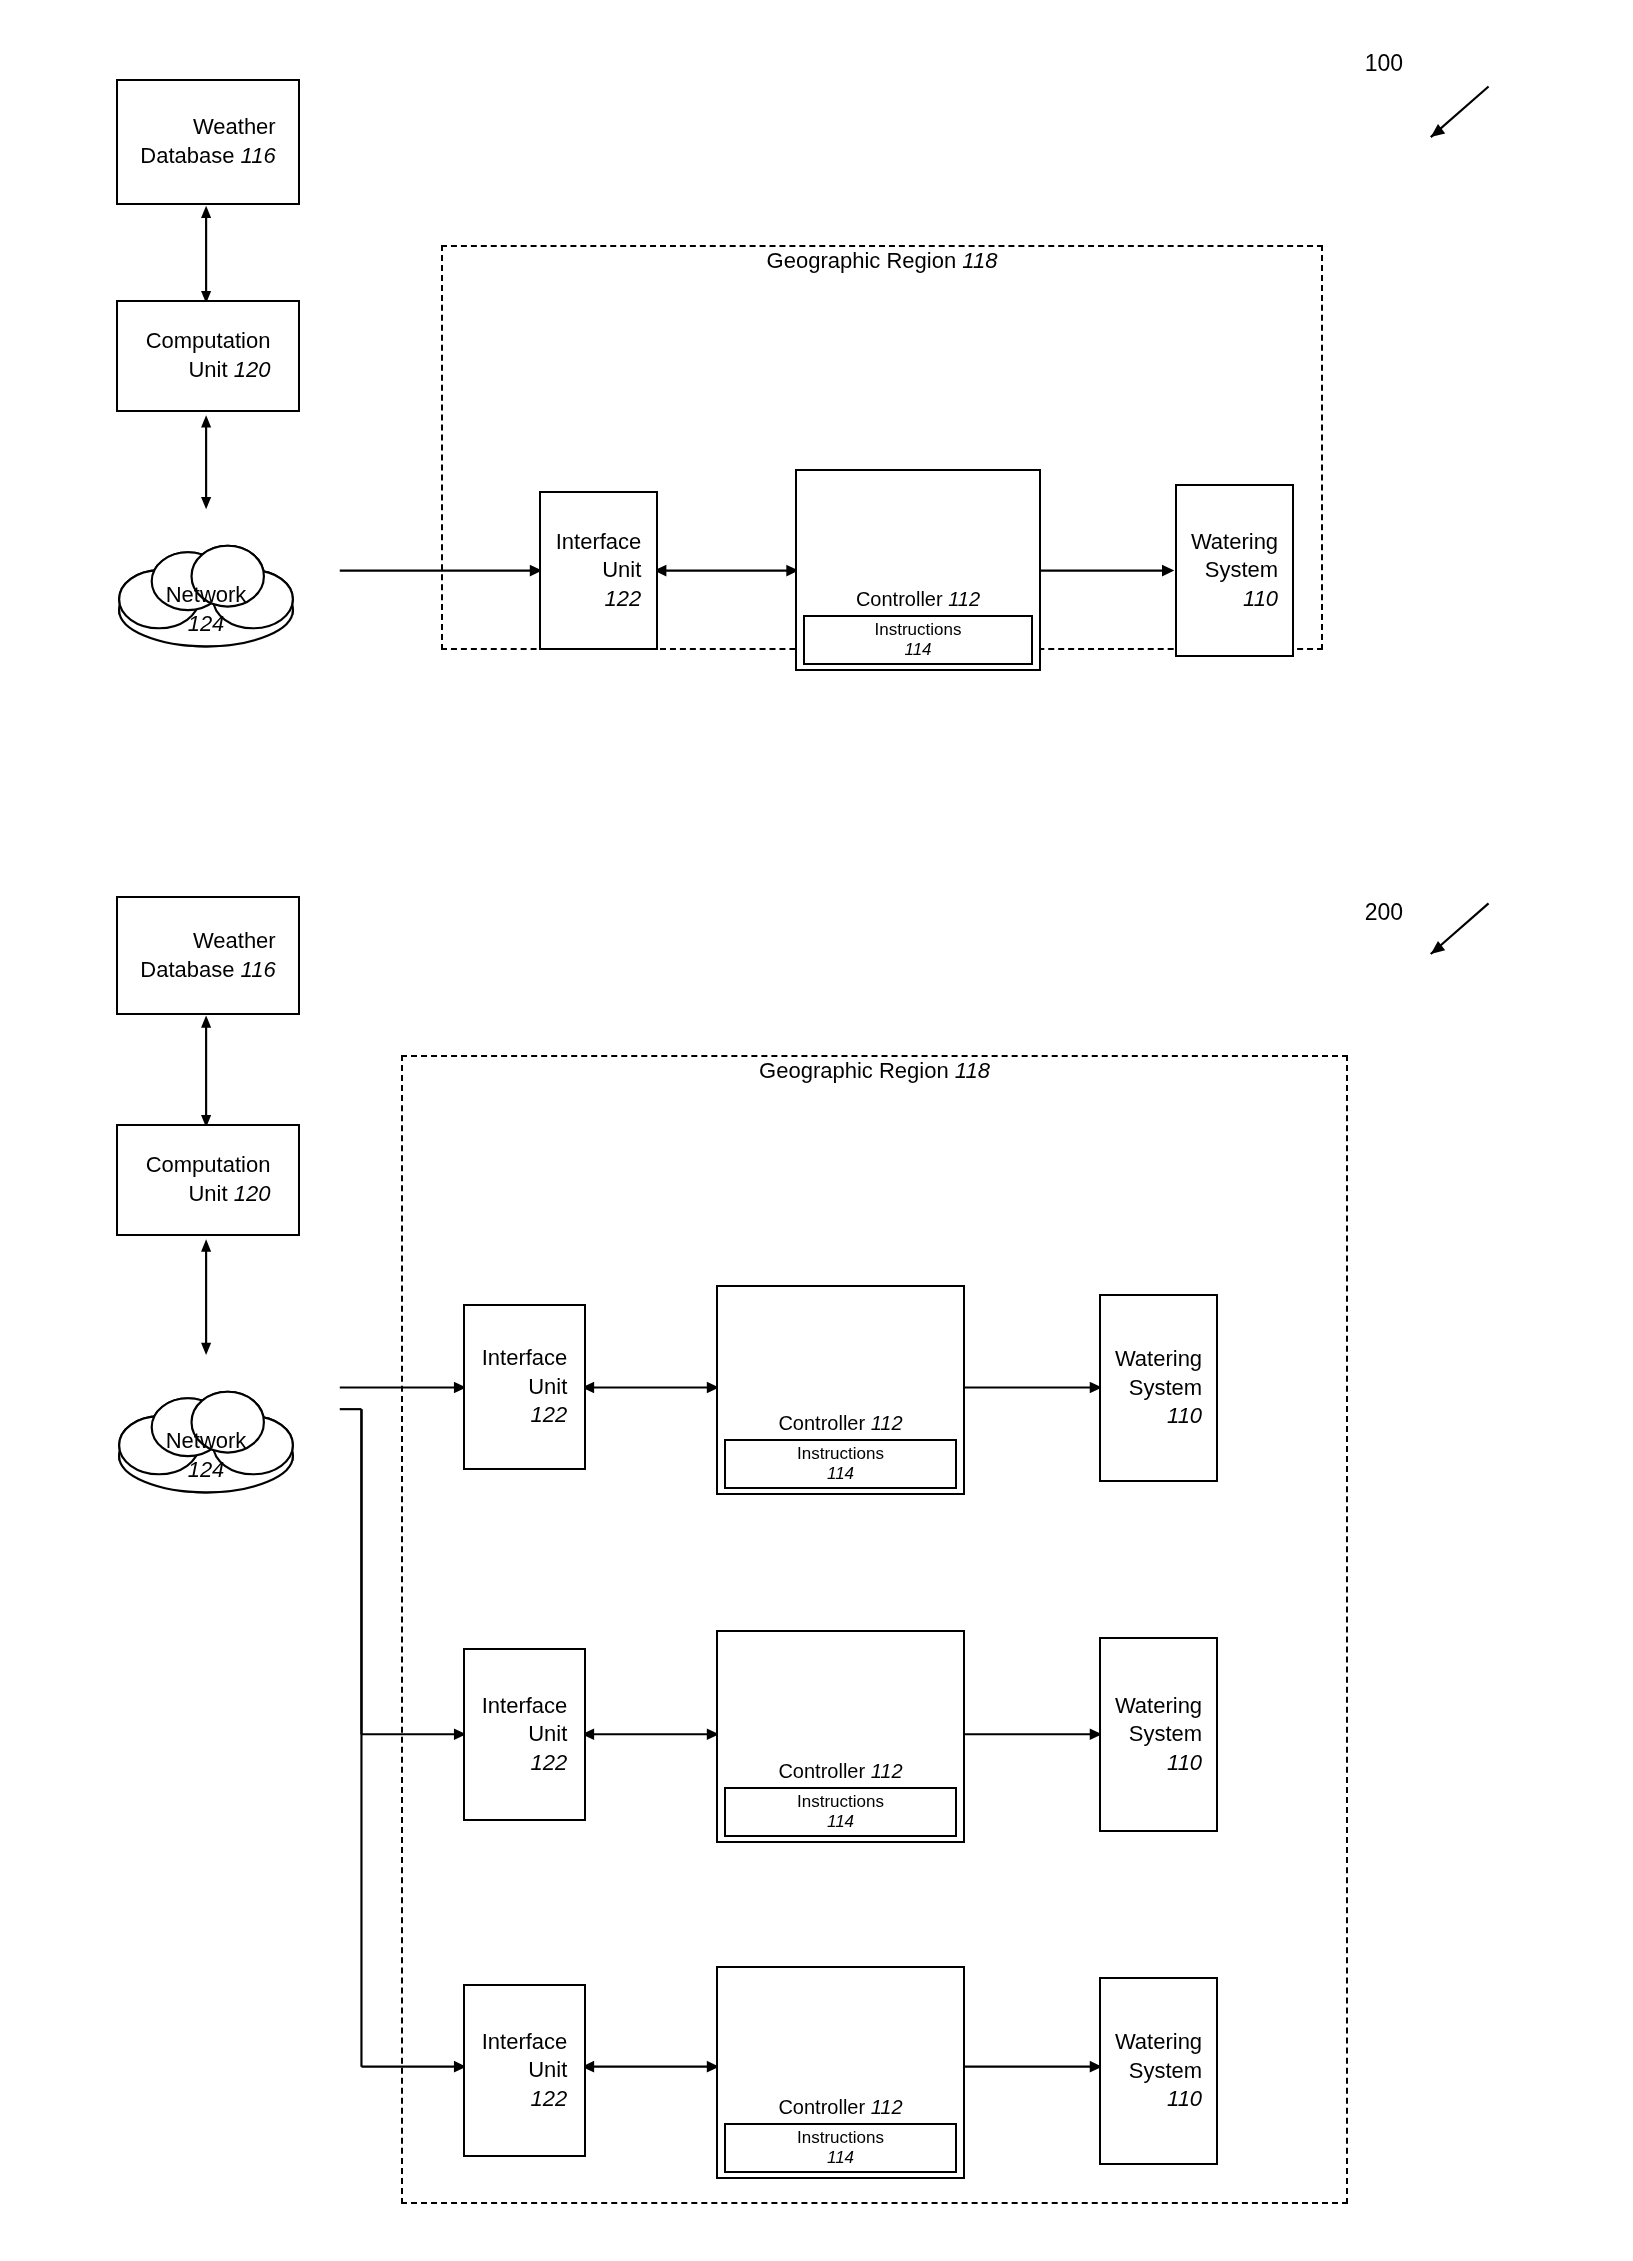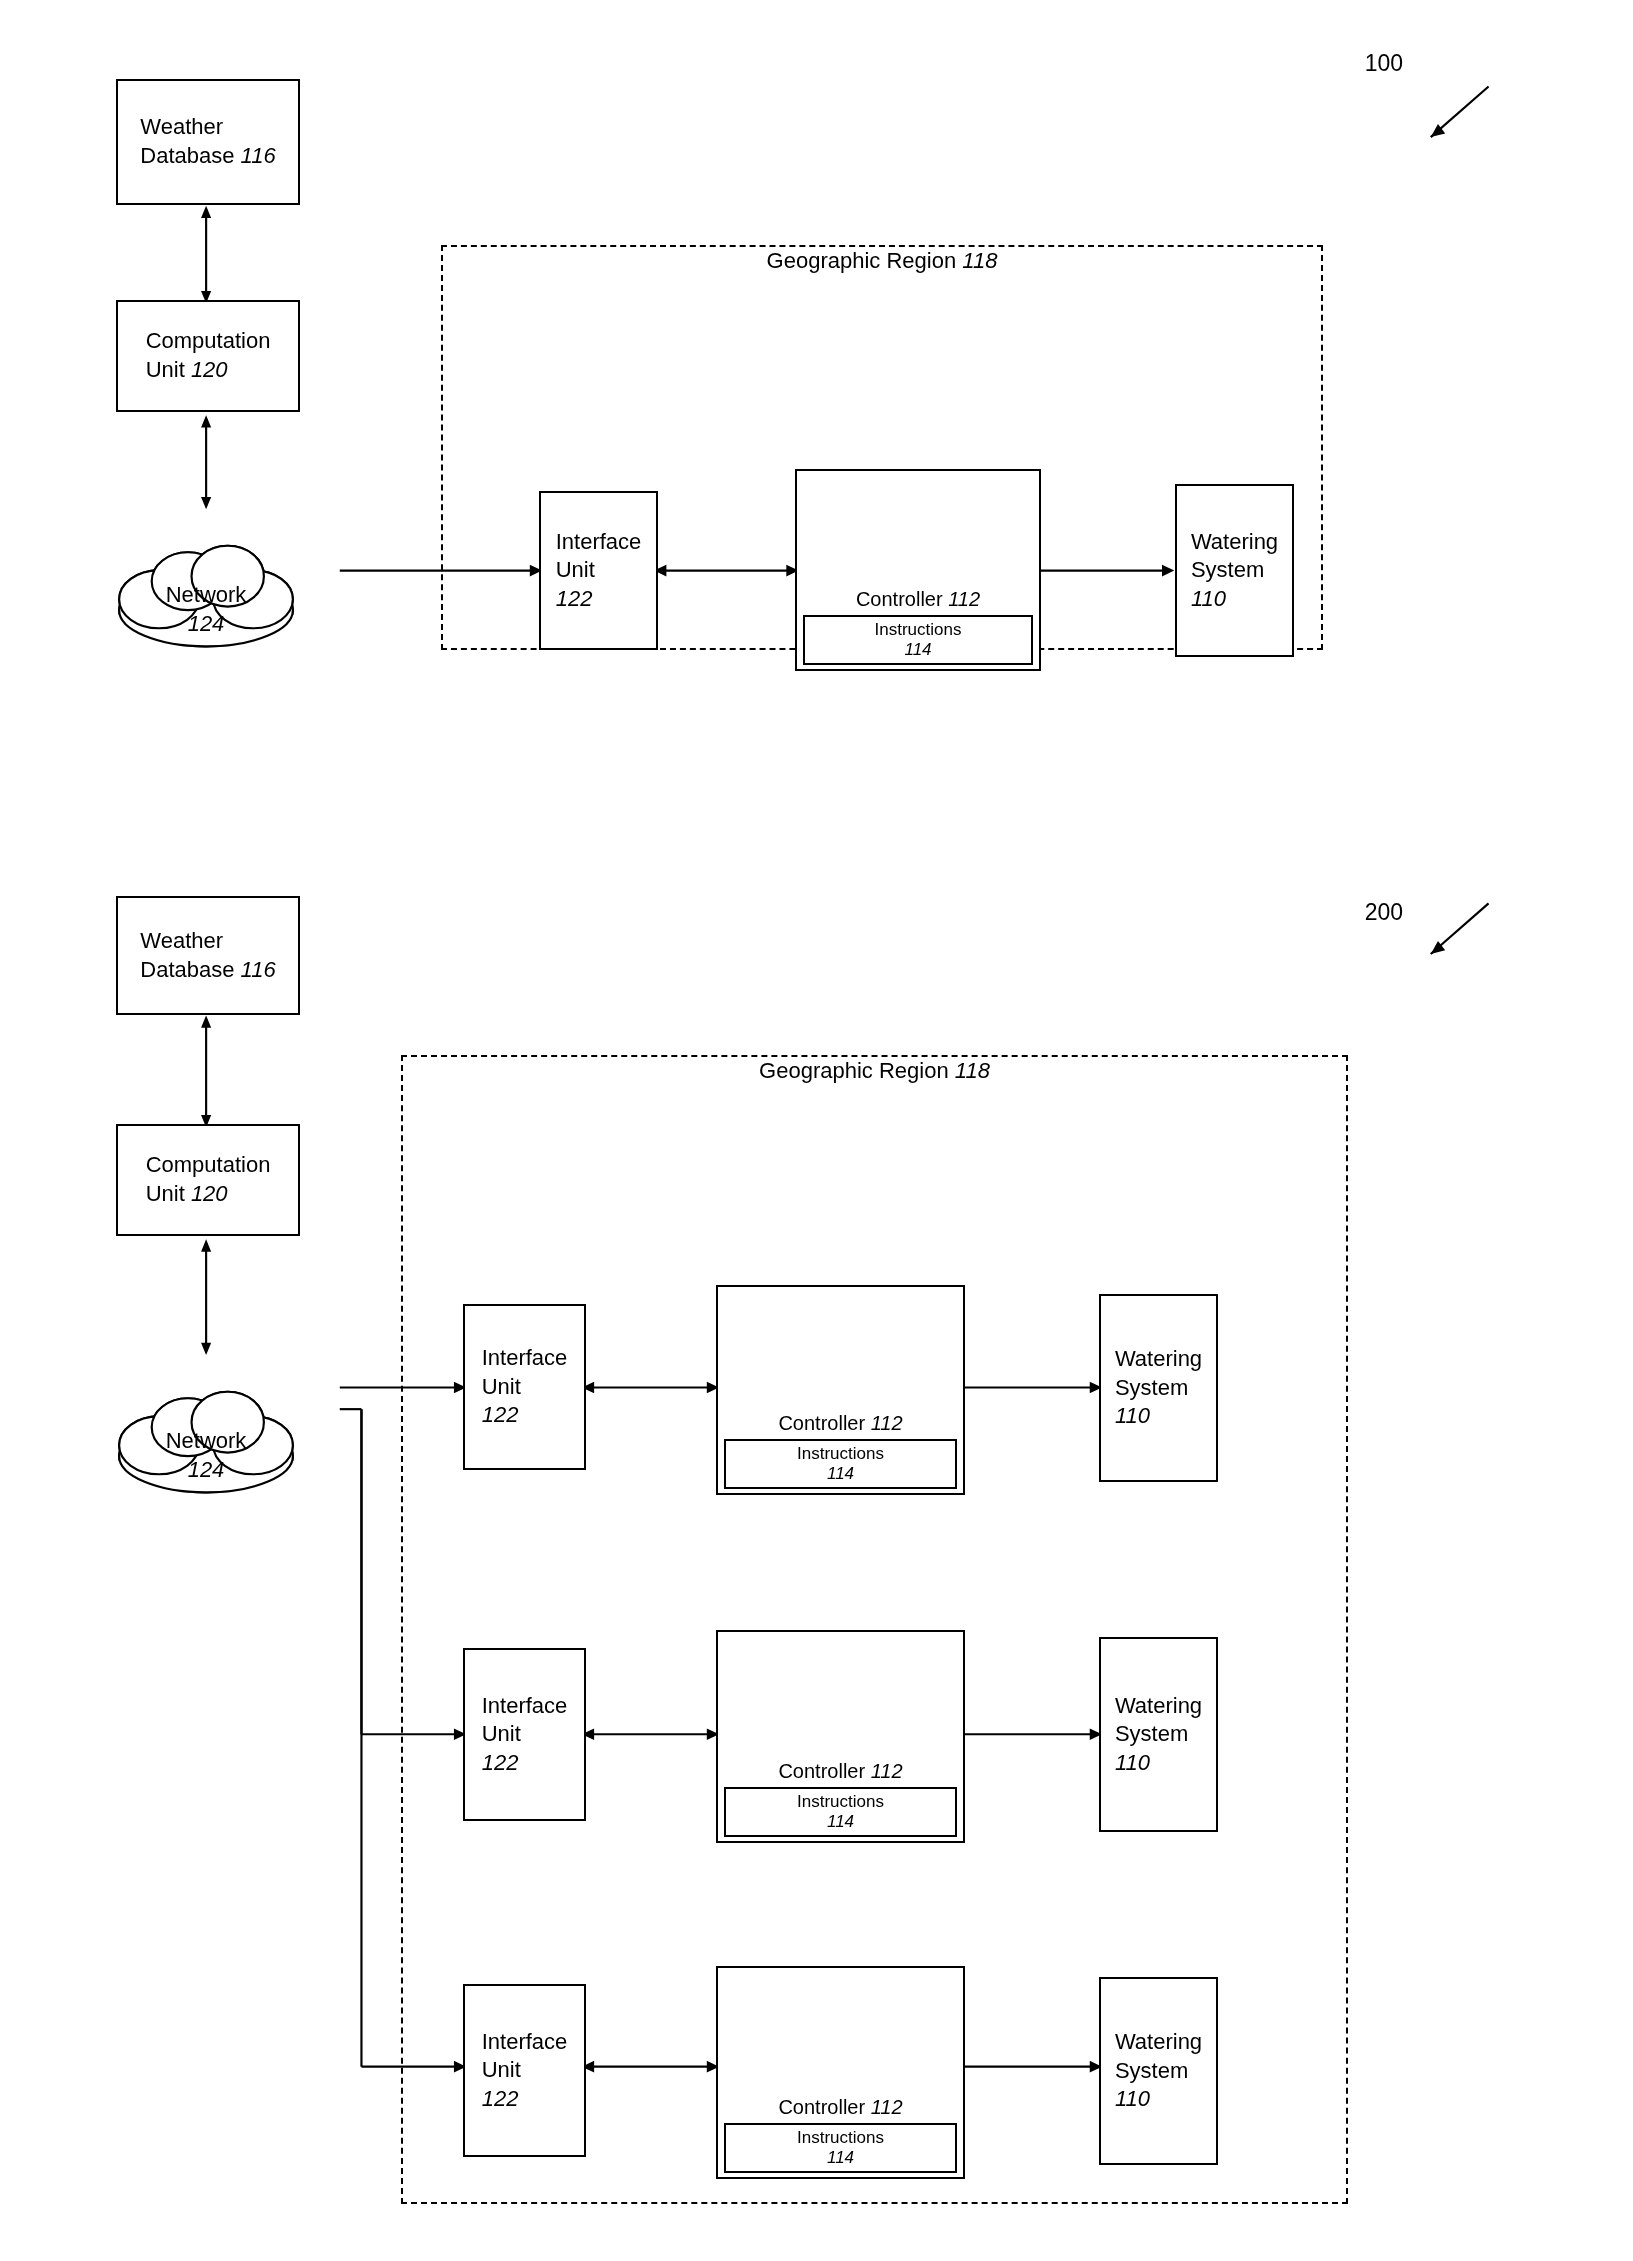--- a/index.html
+++ b/index.html
@@ -30,21 +30,21 @@
     }
 
     
     .box {
       border: 2.2px solid #000;
       background: #fff;
       display: flex;
       flex-direction: column;
       align-items: center;
       justify-content: center;
-      text-align: left;
+      text-align: right;
       position: absolute;
     }
 
     .box-label {
       font-size: 22px;
       line-height: 1.3;
     }
 
     .box-label em {
       font-style: italic;

